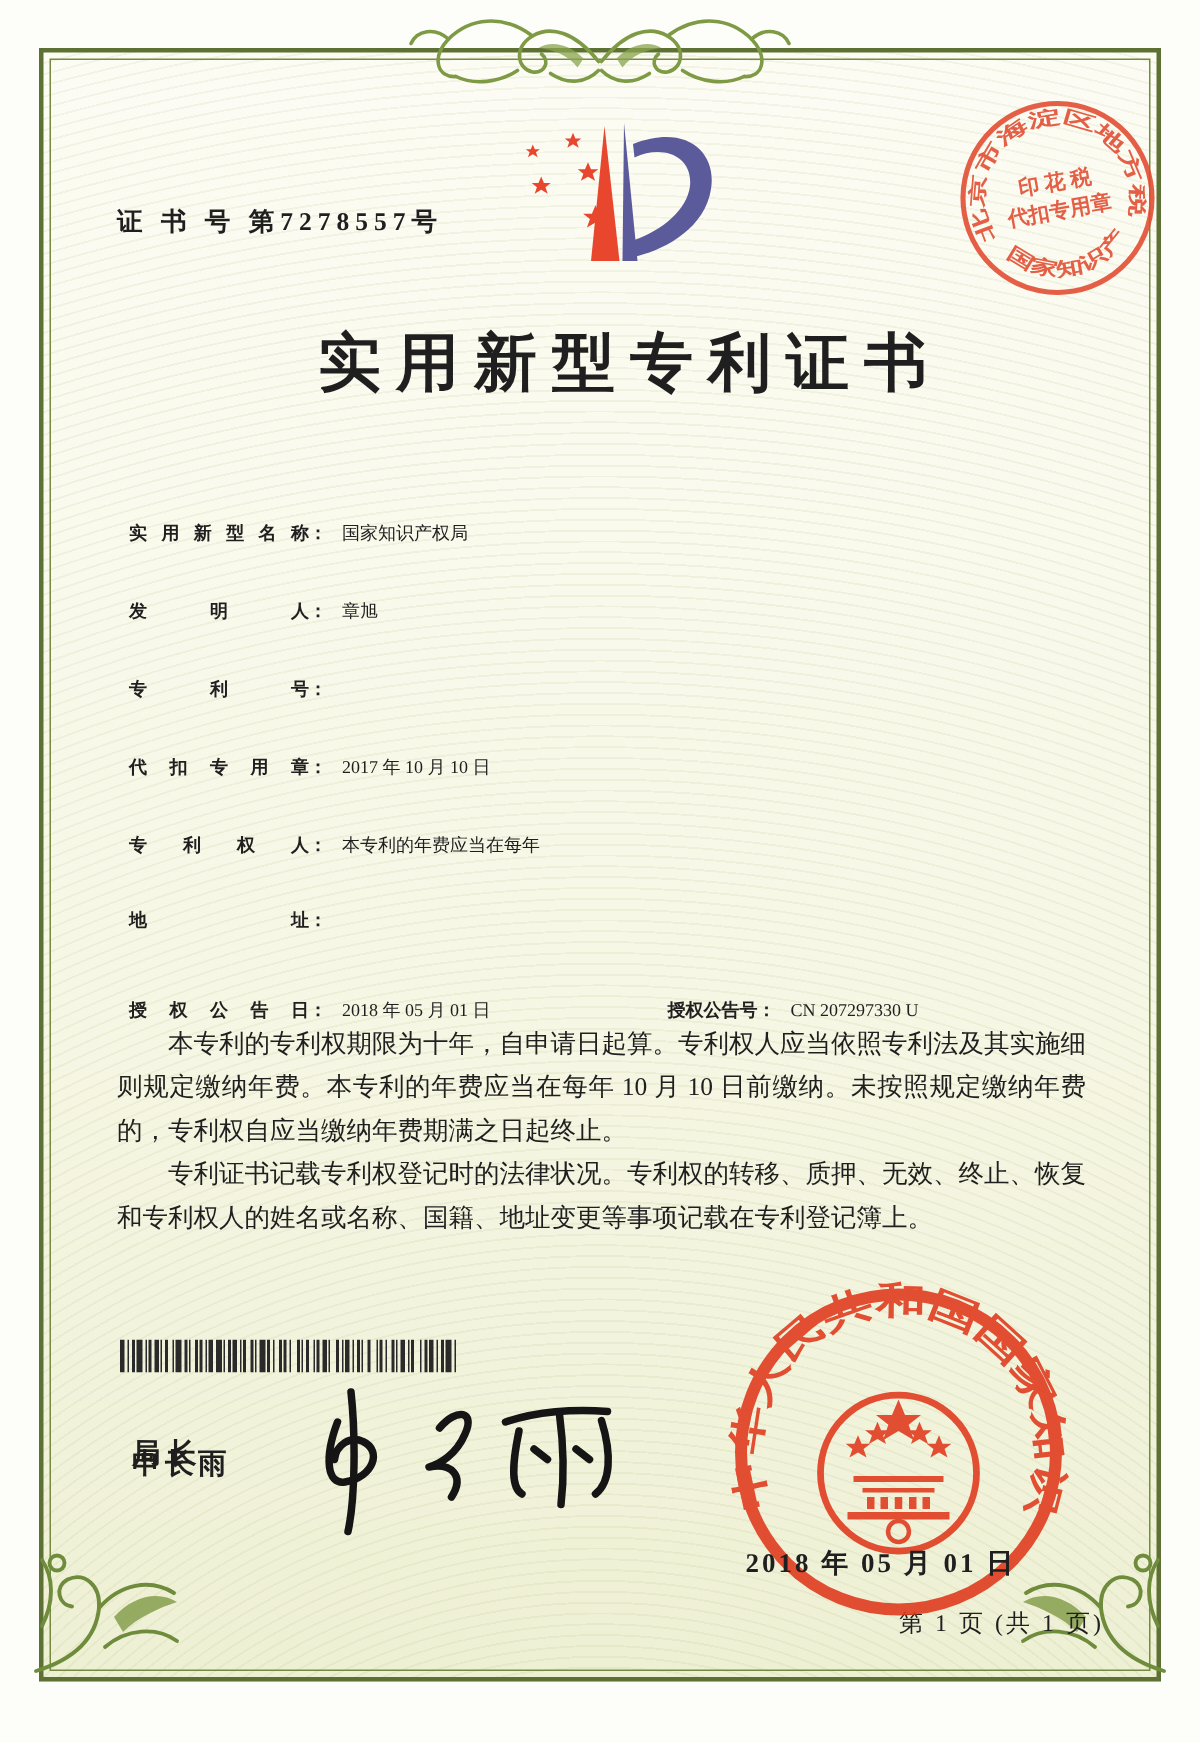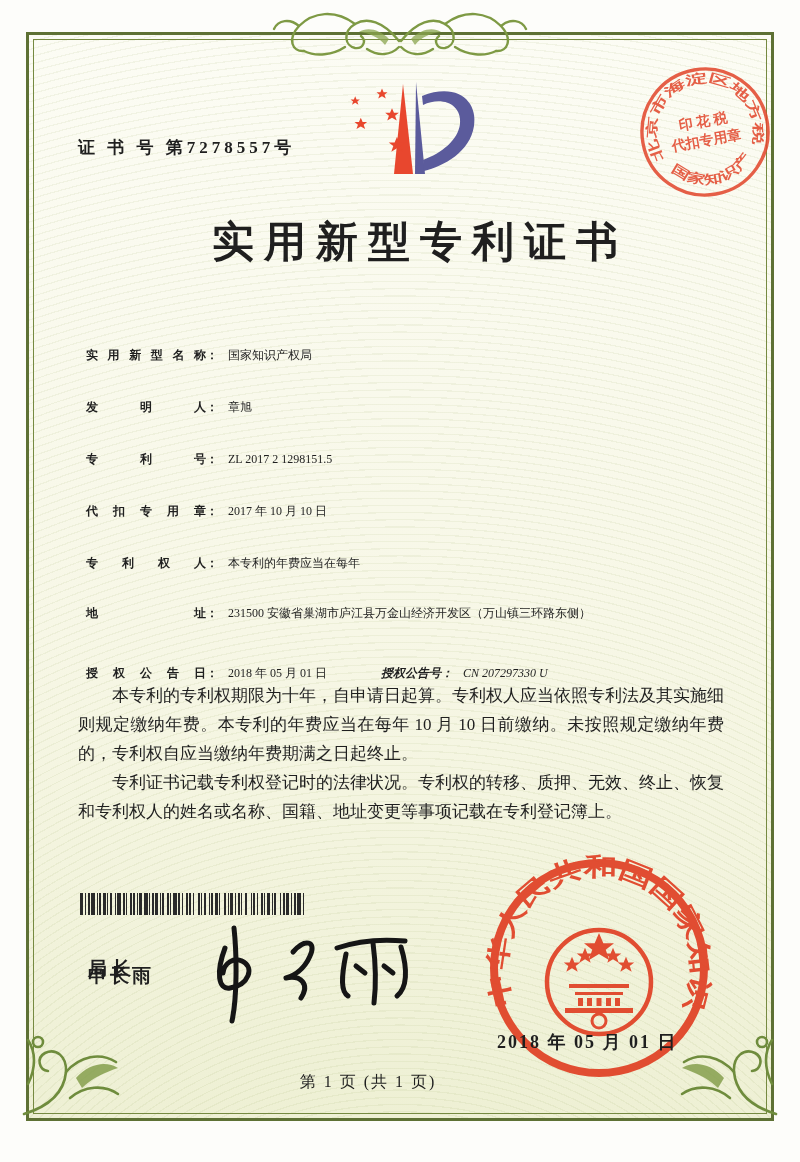--- a/index.html
+++ b/index.html
@@ -13,28 +13,28 @@
       linear-gradient(180deg,#fcfcf4 0%,#f7f7e6 55%,#eef0d4 100%);}
   .frame-outer{left:26px;top:32px;right:26px;bottom:41px;border:3px solid #5e7134;}
   .frame-inner{left:33px;top:39px;right:33px;bottom:48px;border:1px solid #768a41;}
   .certno{left:78px;top:96px;font-size:17px;letter-spacing:4px;font-weight:600;margin-top:40px;}
   .title{left:0;top:214px;width:100%;text-align:center;font-size:42px;font-weight:700;letter-spacing:10px;margin-left:20px;}
   .row{left:86px;display:flex;align-items:flex-end;font-size:12px;line-height:30px;}
   .row .lbl{display:inline-block;width:120px;text-align:justify;text-align-last:justify;text-justify:inter-character;font-weight:600;}
   .row .colon{font-weight:600;}
   .row .val{margin-left:10px;white-space:pre-wrap;}
   .addr .val{width:520px;}
-  .row7 .grp2{margin-left:54px;display:flex;font-style:italic;}
+  .row7 .grp2{margin-left:118px;display:flex;}
   .paras{left:78px;top:681px;width:646px;font-size:17px;line-height:29px;text-align:justify;}
   .paras p{margin:0;text-indent:2em;}
   .barcode{left:80px;top:893px;}
   .sigtitle{left:88px;top:956px;font-size:19px;letter-spacing:5px;font-weight:700;}
   .signame{left:88px;top:963px;font-size:19px;letter-spacing:3px;font-weight:600;}
   .sealdate{left:497px;top:1030px;font-size:18px;letter-spacing:2px;font-weight:600;z-index:6;}
-  .footer{left:0;top:1072px;width:92%;text-align:center;font-size:16px;letter-spacing:2px;}
+  .footer{left:0;top:1072px;width:92%;text-align:right;font-size:16px;letter-spacing:2px;}
   .stamp{left:633px;top:60px;transform:rotate(-10deg);}
   .seal{left:483px;top:852px;z-index:5;}
   .logo{left:330px;top:74px;}
   .sig{left:195px;top:916px;z-index:2;}
   .flourish-bl{left:14px;top:1006px;}
   .flourish-br{right:14px;top:1006px;transform:scaleX(-1);}
   .topornament{left:50%;top:5px;transform:translateX(-50%);}
 </style>
 </head>
 <body>
@@ -126,36 +126,34 @@
   <span class="val">国家知识产权局</span>
 </div>
 <div class="abs row" style="top:392px">
   <span class="lbl">发明人</span>
     <span class="colon">：</span>
   <span class="val">章旭</span>
 </div>
 <div class="abs row" style="top:444px">
   <span class="lbl">专利号</span>
     <span class="colon">：</span>
-  <span class="val">ZL 2017 2 1298151.5</span>
 </div>
 <div class="abs row" style="top:496px">
   <span class="lbl">代扣专用章</span>
     <span class="colon">：</span>
   <span class="val">2017 年 10 月 10 日</span>
 </div>
 <div class="abs row" style="top:548px">
   <span class="lbl">专利权人</span>
     <span class="colon">：</span>
   <span class="val">本专利的年费应当在每年</span>
 </div>
 <div class="abs row addr" style="top:598px">
   <span class="lbl">地址</span>
     <span class="colon">：</span>
-  <span class="val">231500 安徽省巢湖市庐江县万金山经济开发区（万山镇三环路东侧）</span>
 </div>
 <div class="abs row row7" style="top:658px">
   <span class="lbl">授权公告日</span>
     <span class="colon">：</span>
   <span class="val">2018 年 05 月 01 日</span>
   <span class="grp2">
     <span class="lbl" style="width:auto">授权公告号</span>
       <span class="colon">：</span>
     <span class="val">CN 207297330 U</span>
   </span>

